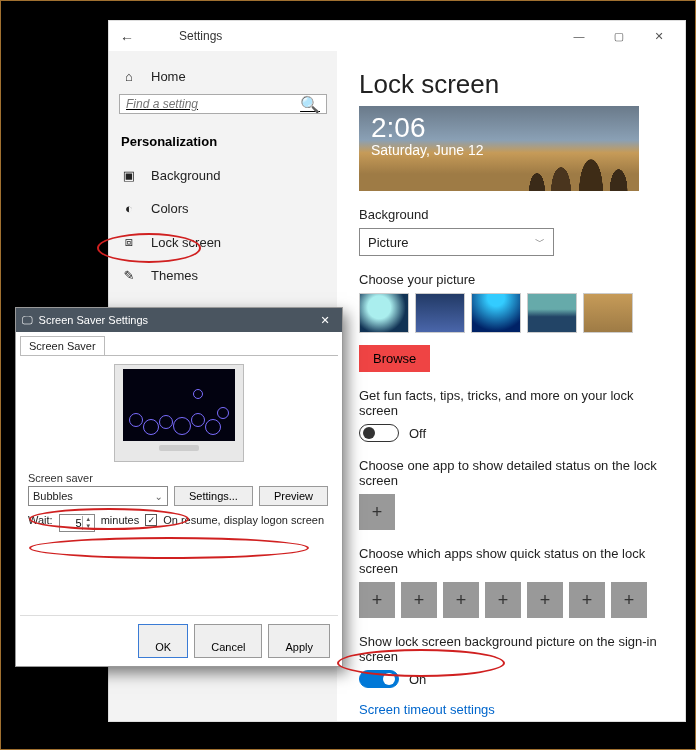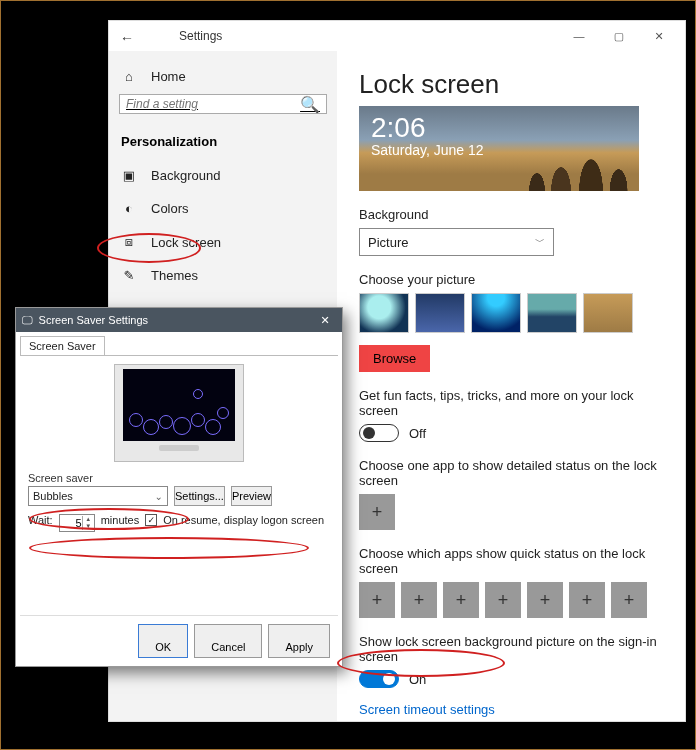--- a/index.html
+++ b/index.html
@@ -172,21 +172,21 @@
   .bub { position:absolute; border:1px solid #7a6cff; border-radius:50%; }
   .ss-group { margin: 10px 8px 0 8px; }
   .ss-group-label { font-size:11px; color:#333; margin-bottom:2px; }
   .ss-row { display:flex; align-items:flex-start; gap:6px; }
   .combo {
     flex:0 0 140px; height:20px; border:1px solid #888;
     display:flex; align-items:center; padding:0 4px; justify-content:space-between;
     background:#fff;
   }
   .btn {
-    height:20px; padding:0 0; border:1px solid #999; background:#efefef;
+    height:20px; padding:0 14px; border:1px solid #999; background:#efefef;
     font-size:11px;
   }
   .btn.wide{ padding:16px 16px; }
   .spin { width:36px; height:18px; border:1px solid #888; display:flex; align-items:center; }
   .spin input{ width:22px; border:none; text-align:right; font-size:11px; outline:none; }
   .spin .arrows{ width:12px; display:flex; flex-direction:column; font-size:6px; line-height:7px; color:#555; align-items:center; border-left:1px solid #aaa;}
   .chk { width:12px; height:12px; border:1px solid #555; display:inline-flex; align-items:center; justify-content:center; font-size:9px; background:#fff; }
   .pm {
     margin: 10px 8px 0 8px; border:1px solid #ccc; padding:6px 8px;
   }

